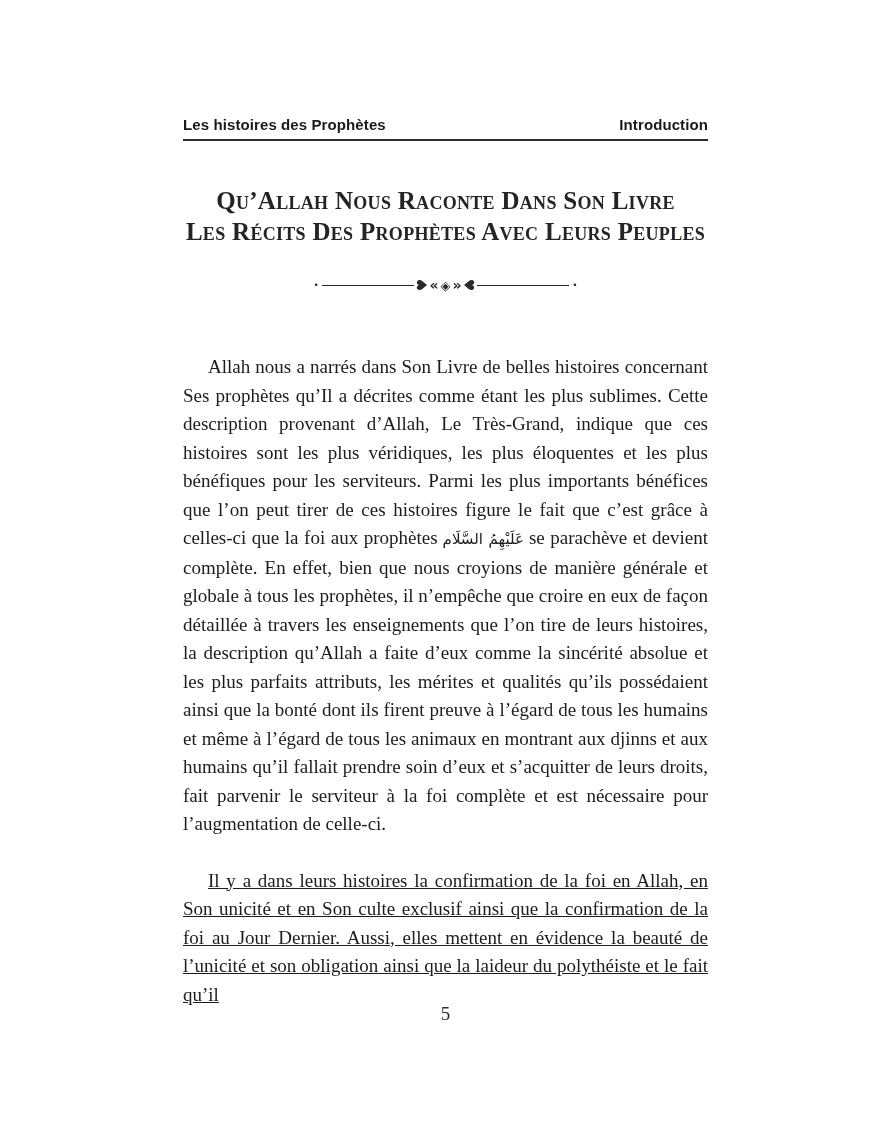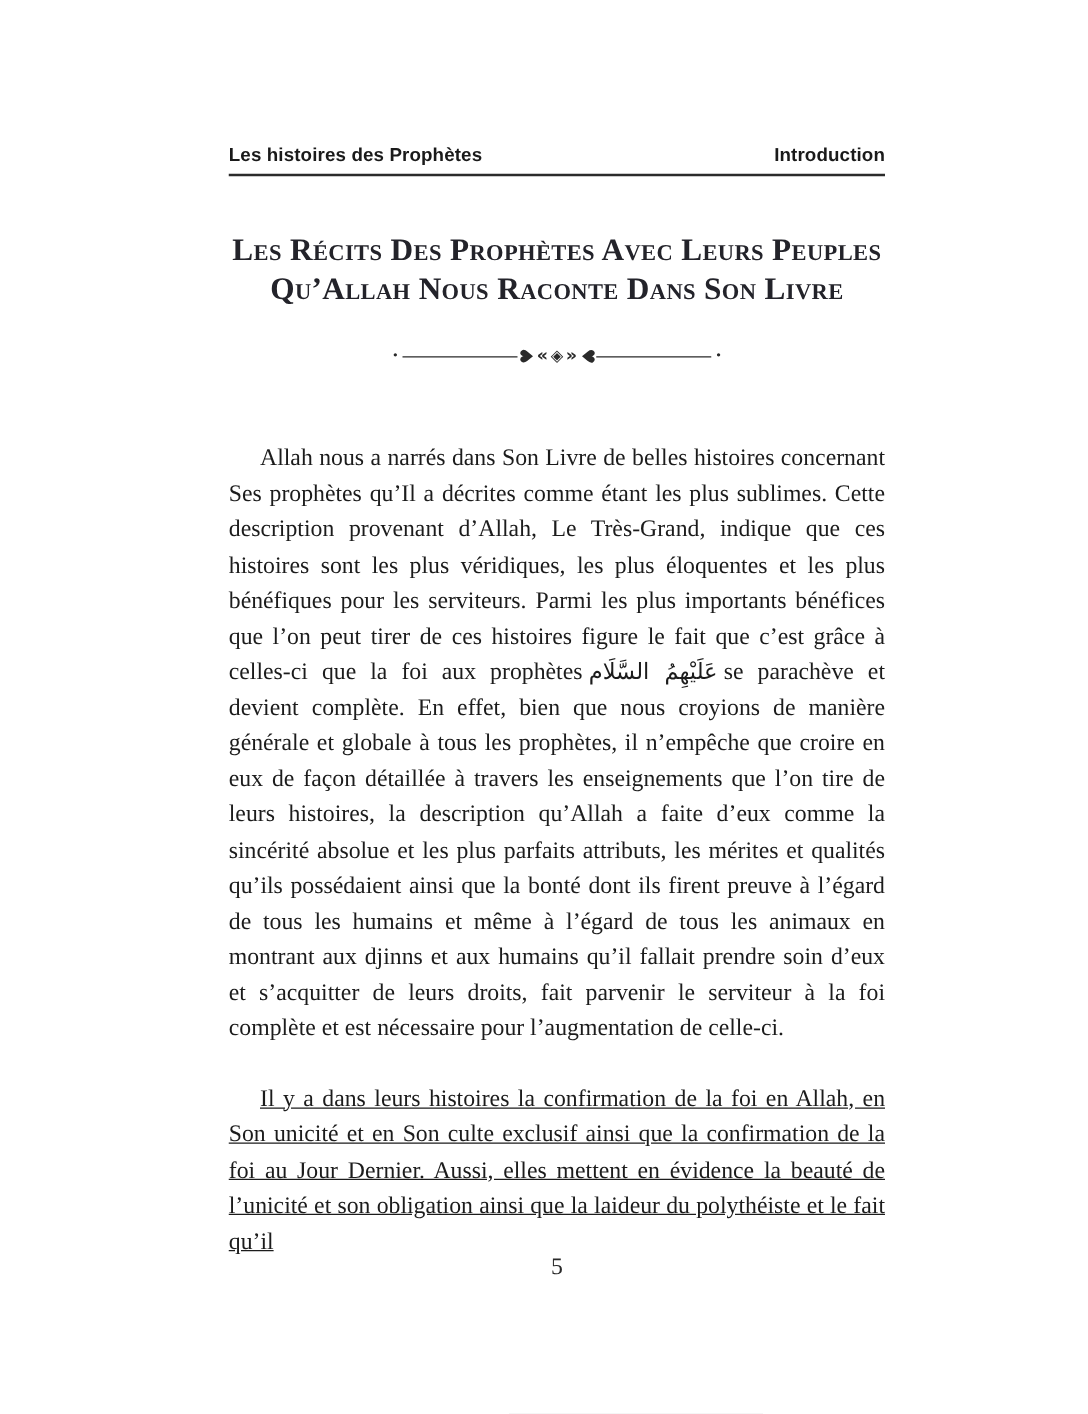--- a/index.html
+++ b/index.html
@@ -105,21 +105,21 @@
   .body-para {
     margin: 0;
     text-indent: 25px;
   }
   .body-para + .body-para {
     margin-top: 28px;
     text-decoration: underline;
   }
   .arabic {
     font-family: "DejaVu Sans", sans-serif;
-    font-size: 18px;
+    font-size: 15px;
     margin: 0 5px;
     direction: rtl;
     unicode-bidi: isolate;
     white-space: nowrap;
   }
   
   .page-footer {
     position: absolute;
     left: 183px;
     top: 1003px;
@@ -134,22 +134,22 @@
 
 <div class="page">
   <div class="content">
 
     <div class="running-header">
       <span>Les histoires des Prophètes</span>
       <span>Introduction</span>
     </div>
 
     <div class="chapter-title">
+      <div>Qu’Allah Nous Raconte Dans Son Livre</div>
       <div>Les Récits Des Prophètes Avec Leurs Peuples</div>
-      <div>Qu’Allah Nous Raconte Dans Son Livre</div>
     </div>
 
     <div class="ornament">
       <span class="cap">•</span>
       <span class="rule"></span>
       <span class="center">
         <span class="heart left">♥</span>
         <span class="guillemet">«</span>
         <span class="diamond">◈</span>
         <span class="guillemet">»</span>

